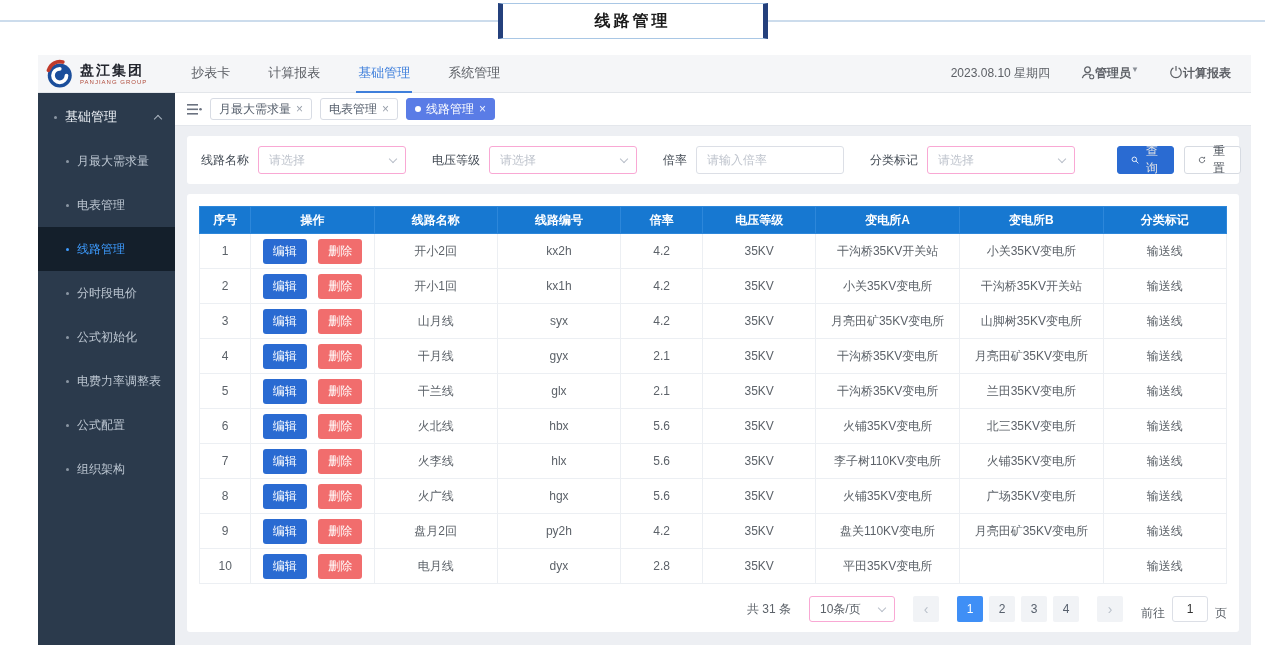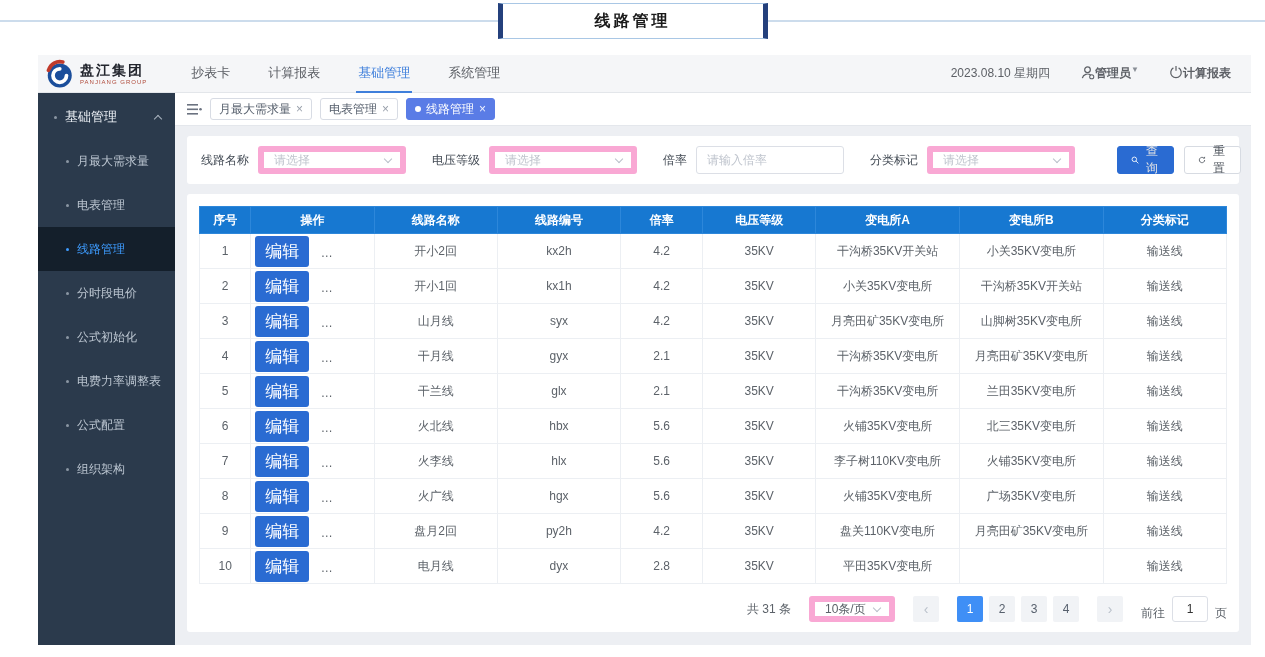--- a/index.html
+++ b/index.html
@@ -50,34 +50,34 @@
   .tab .dot { display:none; width:6px; height:6px; border-radius:50%; background:#fff; }
   .tab.active { background:#5a7ce6; border-color:#5a7ce6; color:#fff; }
   .tab.active .dot { display:inline-block; }
   .tab .close { color:#9aa1ac; }
   .tab.active .close { color:#eef1ff; }
   .content-inner { flex:1; padding:10px 12px; overflow:hidden; }
   
   .filter-card { background:#fff; border-radius:3px; padding:10px 14px; display:flex; align-items:center; gap:26px; }
   .f-group { display:flex; align-items:center; gap:9px; }
   .f-label { color:#424a54; white-space:nowrap; }
-  .select { width:148px; height:28px; border:6px solid #f9a8d4; border-radius:3px; background:#fff; display:flex; align-items:center; justify-content:space-between; padding:0 9px 0 10px; cursor:pointer; }
+  .select { width:148px; height:28px; border:1px solid #f9a8d4; border-radius:3px; background:#fff; display:flex; align-items:center; justify-content:space-between; padding:0 9px 0 10px; cursor:pointer; }
   .placeholder { color:#bfc4cd; }
   .chevron-down { width:6px; height:6px; border-right:1px solid #b9bfc9; border-bottom:1px solid #b9bfc9; transform:rotate(45deg); margin-top:-3px; flex-shrink:0; }
   .input { width:148px; height:28px; border:1px solid #dcdfe6; border-radius:3px; padding:0 10px; font-size:12px; color:#333; outline:none; font-family:inherit; background:#fff; }
   .input::placeholder { color:#bfc4cd; }
   .btns { display:flex; gap:10px; margin-left:8px; }
   .btn { height:28px; padding:0 13px; border-radius:3px; border:1px solid #d7dbe2; background:#fff; color:#51575f; font-size:12px; display:inline-flex; align-items:center; gap:5px; cursor:pointer; font-family:inherit; }
   .btn.primary { background:#2a6bd2; border-color:#2a6bd2; color:#e5e5e5;margin-left:8px; }
   
   .table-card { background:#fff; border-radius:3px; margin-top:10px; padding:12px 12px 10px; }
   table { width:100%; border-collapse:collapse; table-layout:fixed; }
   th { background:#1778d1; color:#fff; font-size:12px; font-weight:bold; height:27px; border:1px solid #2d87da; padding:0 2px; }
   td { height:35px; text-align:center; font-size:12px; color:#5c6269; border:1px solid #eceff3; background:#fff; padding:0 4px; overflow:hidden; white-space:nowrap; text-overflow:ellipsis; }
-  .row-btn { border:none; border-radius:3px; color:#fff; font-size:17px; padding:4px 10px; cursor:pointer; font-family:inherit; }
+  .row-btn { border:none; border-radius:3px; color:#fff; font-size:12px; padding:4px 10px; cursor:pointer; font-family:inherit; }
   .row-btn.edit { background:#2a6bd2; margin-right:8px; }
   .row-btn.del { background:#f16d6d; }
   
   .pagination { display:flex; align-items:center; justify-content:flex-end; gap:18px; margin-top:12px; color:#5c6269; }
   .page-size { width:86px; height:26px; }
   .pages { display:inline-flex; gap:6px; }
   .page-btn { min-width:26px; height:26px; border-radius:2px; background:#f1f3f6; display:inline-flex; align-items:center; justify-content:center; color:#57606d; cursor:pointer; padding:0 4px; }
   .page-btn.active { background:#3f8ff6; color:#fff; }
   .page-btn.arrow { color:#b9c0ca; font-size:14px; }
   .goto { display:flex; align-items:flex-end; gap:7px; }

